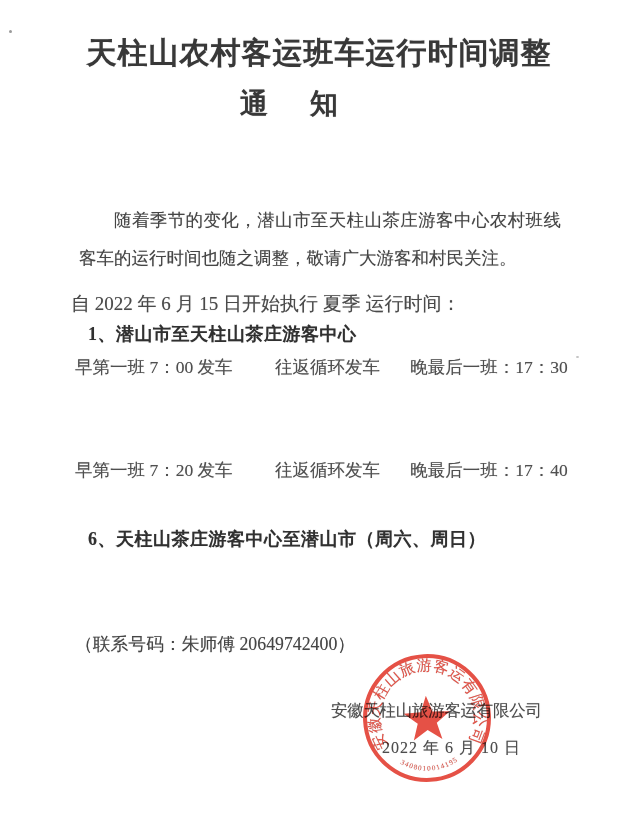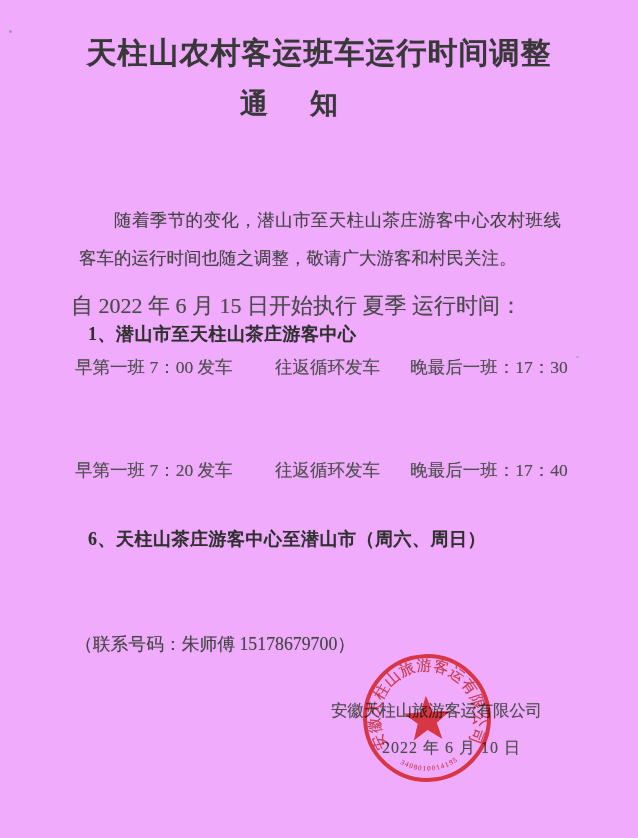--- a/index.html
+++ b/index.html
@@ -1,20 +1,20 @@
 <!DOCTYPE html>
 <html><head>
 <meta charset="utf-8">
 <style>
   html,body{margin:0;padding:0;background:#e9e9e9;}
   .page{
     position:relative;
     width:638px;height:838px;
     margin:0 auto;
-    background:#f0abfc;
+    background:#ffffff;
     overflow:hidden;
     font-family:"Liberation Serif","DejaVu Serif",serif;
     text-shadow:0 0 0.7px rgba(80,80,80,0.45);
   }
   .abs{position:absolute;white-space:nowrap;}
   .doc-title{
     top:33px;left:0;width:638px;
     text-align:center;
     font-size:30px;font-weight:700;
     color:#383838;letter-spacing:1px;
@@ -25,21 +25,21 @@
     font-size:28px;font-weight:700;
     color:#383838;letter-spacing:7px;
   }
   .intro{
     position:absolute;
     top:183px;left:79px;width:482px;
     font-size:17.5px;line-height:38px;
     color:#454545;
     text-indent:2em;text-align:justify;
   }
-  .effective{top:291px;left:71px;font-size:22px;color:#4a4a4a;}
+  .effective{top:291px;left:71px;font-size:19px;color:#4a4a4a;}
   .route-title{left:88px;font-size:18px;font-weight:700;color:#303030;letter-spacing:0.5px;}
   .rt1{top:322px;}
   .rt2{top:425px;}
   .rt3{top:527px;}
   .sched{left:75px;font-size:17.5px;color:#4f4f4f;}
   .sc1{top:355px;}
   .sc2{top:458px;}
   .sc3{top:560px;}
   .sched .seg-mid{margin-left:38px;margin-right:26px;}
   .contact{top:632px;left:75px;font-size:17.8px;color:#454545;}
@@ -78,21 +78,21 @@
   </div>
 
   <div class="abs sched sc2">
     <span class="seg-first">早第一班 7：20 发车</span>
     <span class="seg-mid">往返循环发车</span>
     <span class="seg-last">晚最后一班：17：40</span>
   </div>
 
   <div class="abs route-title rt3">6、天柱山茶庄游客中心至潜山市（周六、周日）</div>
 
-  <div class="abs contact">（联系号码：朱师傅 15178679700）</div>
+  <div class="abs contact">（联系号码：朱师傅 20649742400）</div>
 
   <div class="abs sig-company">安徽天柱山旅游客运有限公司</div>
   <div class="abs sig-date">2022 年 6 月 10 日</div>
 
   <svg class="stamp" viewBox="0 0 132 132" xmlns="http://www.w3.org/2000/svg">
     <circle cx="66" cy="66" r="61" fill="none" stroke="#e2392c" stroke-width="4"></circle>
     <path id="seal-arc" d="M 27.5 93 A 47 47 0 1 1 104.5 93" fill="none"></path>
     <path id="seal-serial-arc" d="M 32.6 105.8 A 52 52 0 0 0 99.4 105.8" fill="none"></path>
     <text font-size="15" fill="#e2392c" letter-spacing="0.5">
       <textPath href="#seal-arc" startOffset="50%" text-anchor="middle">安徽天柱山旅游客运有限公司</textPath>

